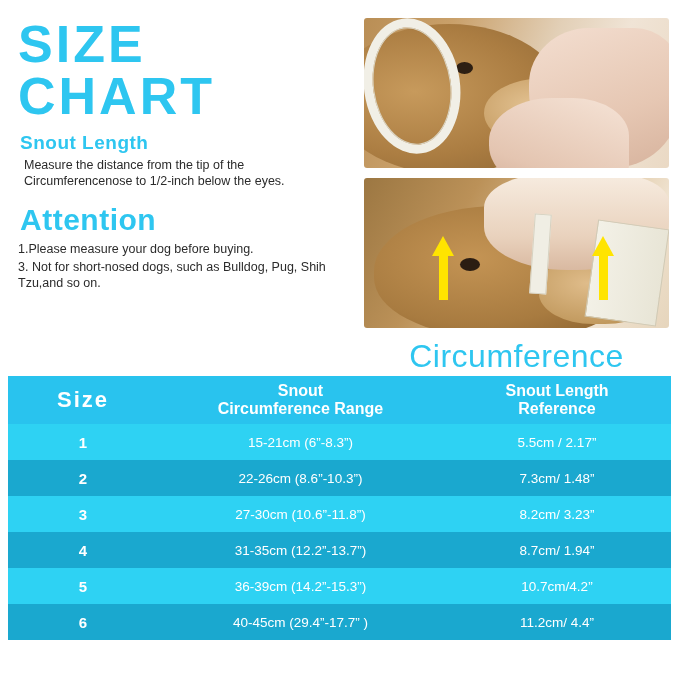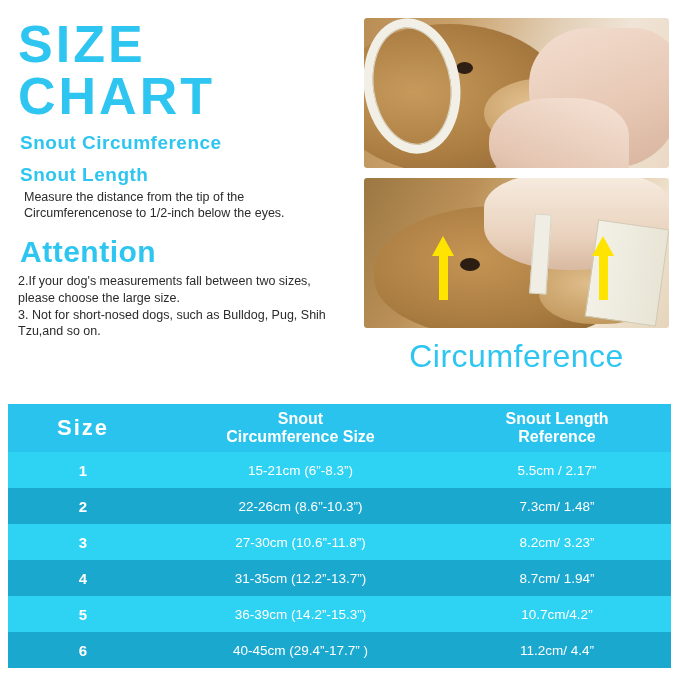--- a/index.html
+++ b/index.html
@@ -193,21 +193,21 @@
     font-size: 32px;
     color: #2ec6f0;
     margin-top: 2px;
     letter-spacing: 0.5px;
   }
 
   
   .table {
     position: absolute;
     left: 8px;
-    top: 404px;
+    top: 376px;
     width: 663px;
     border-collapse: collapse;
     table-layout: fixed;
   }
   .table td, .table th {
     padding: 0;
     margin: 0;
   }
   .t-head td {
     height: 48px;
@@ -242,28 +242,27 @@
 </head>
 <body>
 
 <div class="page">
 
   <div class="top">
 
     <div class="left-col">
       <div class="title">SIZE CHART</div>
 
-      <div class="heading">Snout  Circumference</div>
 
       <div class="heading">Snout  Length</div>
       <div class="para indent">Measure the distance from the tip of the Circumferencenose to 1/2-inch below the eyes.</div>
 
       <div class="heading attention">Attention</div>
       <div class="list">
-        <div>2.If your dog's measurements fall between two sizes, please choose the large size.</div>
+        <div>1.Please measure your dog before buying.</div>
         <div>3. Not for short-nosed dogs, such as Bulldog, Pug, Shih Tzu,and so on.</div>
       </div>
     </div>
 
     <div class="right-col">
 
       <div class="photo photo-1">
         <div class="dog-head p1-head"></div>
         <div class="p1-snout"></div>
         <div class="p1-eye"></div>
@@ -297,21 +296,21 @@
     <colgroup>
       <col class="col-a">
         <col class="col-b">
         <col class="col-c">
     </colgroup>
     <tbody>
       <tr class="t-head">
         <td class="size-cell">Size</td>
         <td>
           <div>Snout</div>
-          <div>Circumference Size</div>
+          <div>Circumference Range</div>
         </td>
         <td>
           <div>Snout Length</div>
           <div>Reference</div>
         </td>
       </tr>
 
       <tr class="t-row light">
         <td class="c1">1</td>
         <td class="c2">15-21cm  (6”-8.3”)</td>

